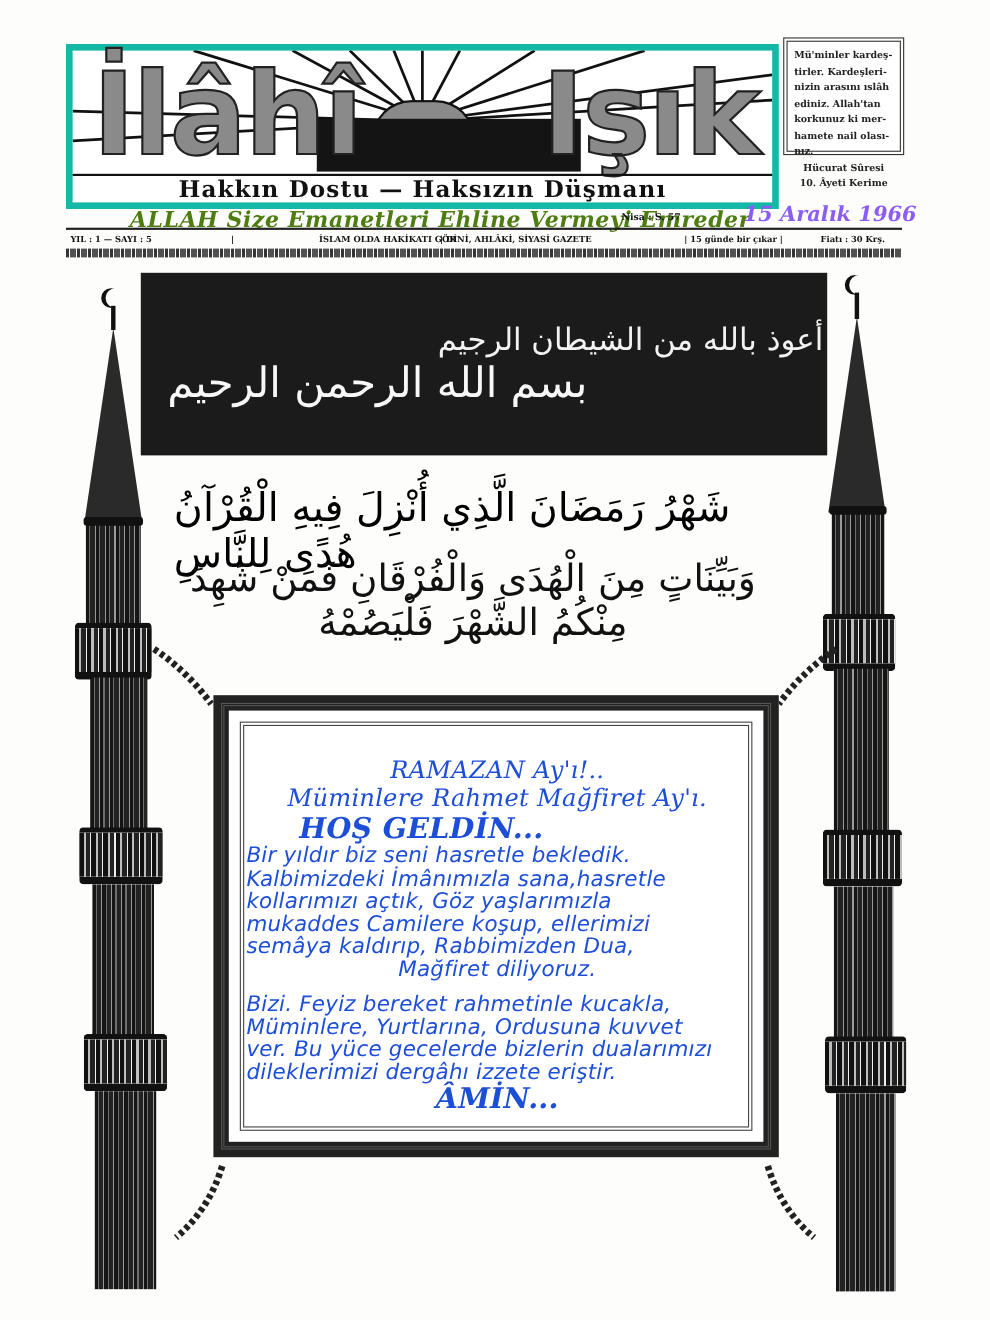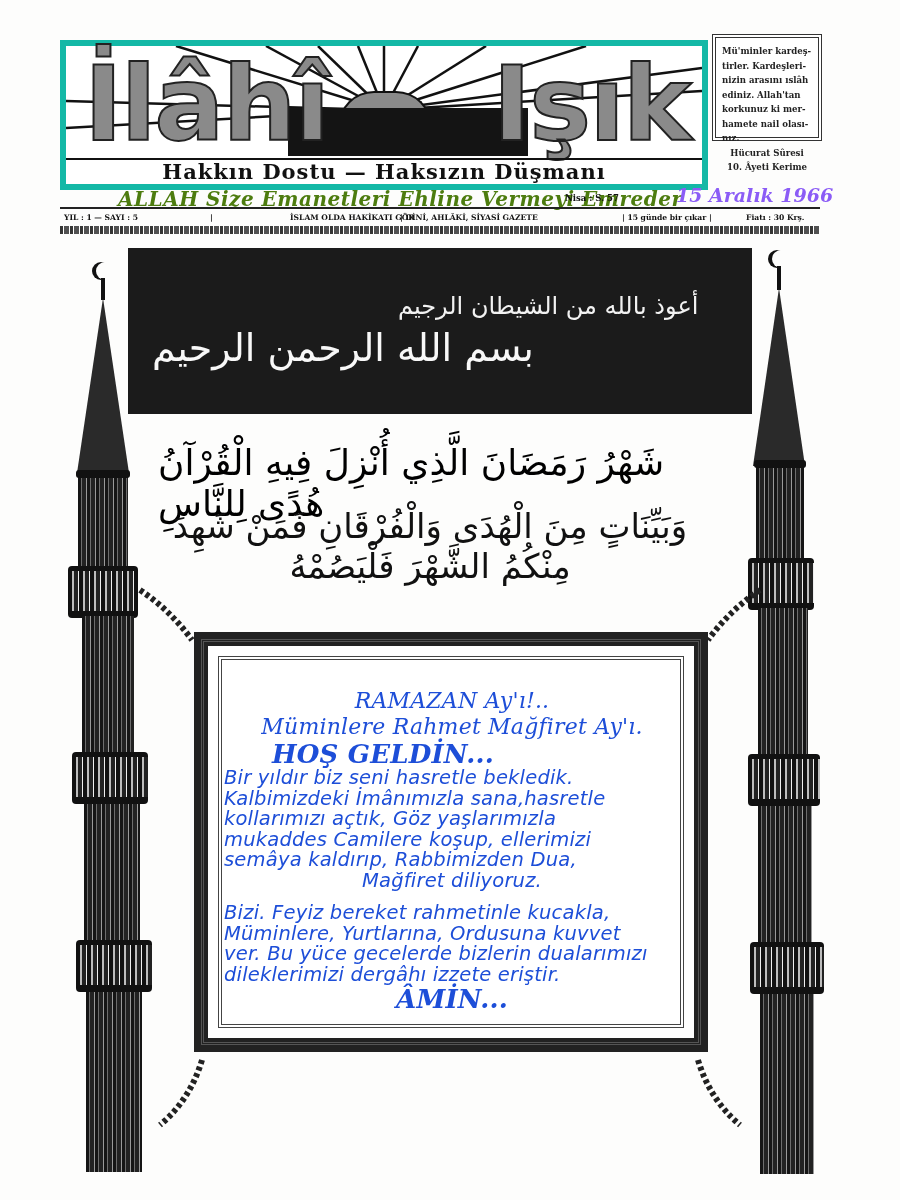--- a/index.html
+++ b/index.html
@@ -22,21 +22,21 @@
   .motto { left:118px; top:187px; font-family:"DejaVu Serif", serif; font-style:italic; font-weight:bold; font-size:20px; letter-spacing:0.5px; color:#4d7c0f; }
   .nisa { left:565px; top:193px; font-family:"DejaVu Serif", serif; font-weight:bold; font-size:8.5px; color:#111; }
   .date { left:676px; top:184px; font-family:"DejaVu Serif", serif; font-style:italic; font-weight:bold; font-size:19px; color:#8b5cf6; }
   .rule1 { left:60px; top:207px; width:760px; height:2px; background:#222; }
   .infoline { left:60px; top:212px; width:760px; height:12px; font-family:"DejaVu Serif", serif; font-weight:bold; font-size:7.6px; line-height:12px; color:#111; }
   .infoline span { position:absolute; top:0; white-space:nowrap; }
   .rule2 { left:60px; top:226px; width:760px; height:8px; background:repeating-linear-gradient(90deg,#111 0 3px,#fff 3px 4px,#333 4px 9px,#fff 9px 10px); opacity:.85; }
 
   
   .bism { left:128px; top:248px; width:624px; height:166px; background:#1b1b1b; }
-  .bism-small { position:absolute; left:270px; top:44px; font-family:"DejaVu Sans", sans-serif; font-size:24px; color:#f2f2f2; direction:rtl; }
+  .bism-small { position:absolute; left:270px; top:44px; font-family:"DejaVu Sans", sans-serif; font-size:28px; color:#f2f2f2; direction:rtl; }
   .bism-big { position:absolute; left:24px; top:78px; font-family:"DejaVu Sans", sans-serif; font-size:38px; color:#f8f8f8; direction:rtl; }
 
   .ayah1 { left:158px; top:442px; width:560px; text-align:left; font-family:"DejaVu Sans", sans-serif; font-size:36px; direction:rtl; color:#000000; }
   .ayah2 { left:145px; top:506px; width:570px; text-align:center; font-family:"DejaVu Sans", sans-serif; font-size:34px; direction:rtl; color:#111; }
 
   
   .minaret { position:absolute; }
   .crescent { position:absolute; width:18px; height:18px; border-radius:50%; box-shadow:-4px 0 0 0 #111; }
   .spire { position:absolute; width:0; height:0; border-left:26px solid transparent; border-right:26px solid transparent; }
   .shaft { position:absolute; background:repeating-linear-gradient(90deg,#151515 0 3px,#6d6d6d 3px 4px,#222 4px 8px,#9a9a9a 8px 9px); }

